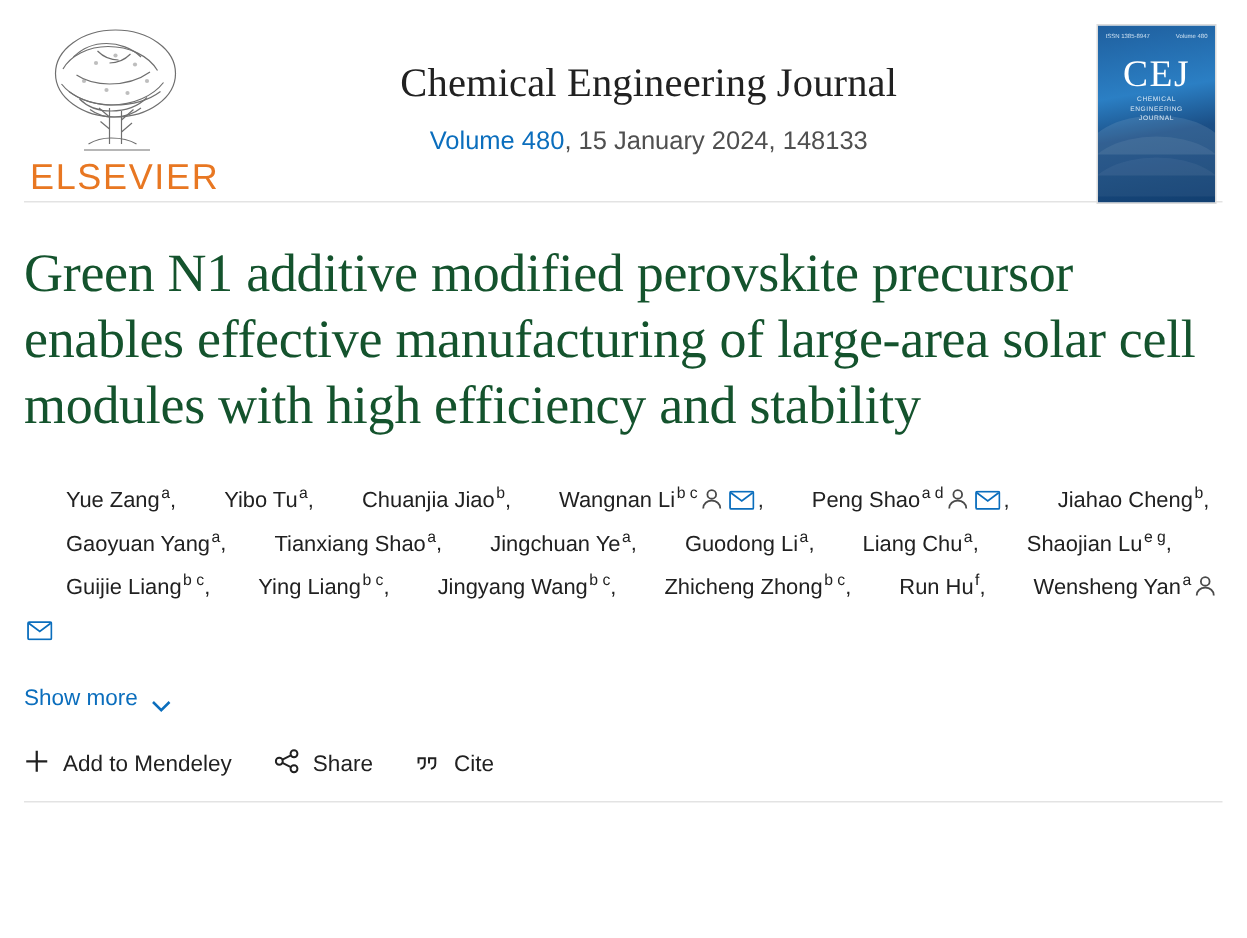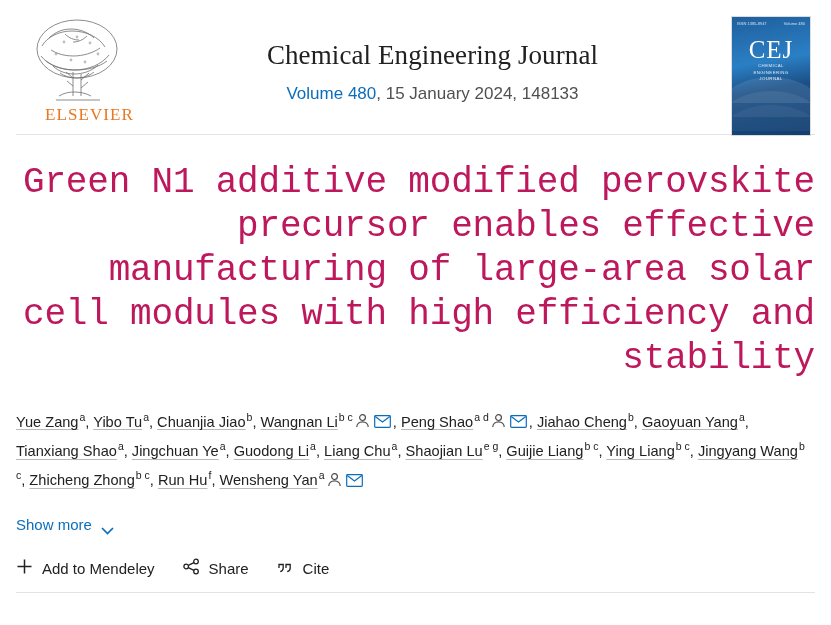--- a/index.html
+++ b/index.html
@@ -31,22 +31,22 @@
     flex: 0 0 118px;
     padding-left: 4px;
     padding-top: 2px;
   }
   .logo-tree {
     display: block;
     margin: 0 auto;
   }
   .logo-word {
     color: #e87722;
-    font-family: Liberation Serif, serif;
-    font-size: 17px;
+    font-family: Liberation Sans, sans-serif;
+    font-size: 24px;
     letter-spacing: 1.1px;
     text-align: right;
     margin-top: 1px;
     font-weight: 400;
   }
   .journal-block {
     flex: 1 1 auto;
     text-align: center;
     padding-top: 26px;
   }
@@ -125,42 +125,41 @@
   .cover .w3 { bottom: 4px; background: rgba(255,255,255,0.05); }
 
   .hr {
     border: 0;
     border-top: 1px solid #e3e3e3;
     margin: 4px 0 0 0;
   }
 
   
   .title {
-    font-family: Liberation Mono, monospace;
+    font-family: Liberation Serif, serif;
     font-size: 36px;
     line-height: 1.22;
     font-weight: 400;
-    color: #be185d;
+    color: #14532d;
     margin: 26px 0 0 0;
     letter-spacing: -0.2px;
-    text-align: right;
   }
 
   
   .authors {
     margin-top: 26px;
     font-size: 14.6px;
     line-height: 1.95;
     color: #212121;
   }
   .author {
-    text-decoration: underline;
     text-decoration-color: #b9b9b9;
     text-underline-offset: 3px;
     cursor: pointer;
+    margin-left: 28px;
   }
   .aff {
     font-size: 10.5px;
     vertical-align: super;
     text-decoration: none;
     color: #212121;
     padding-left: 1px;
   }
   .ic {
     display: inline-block;

